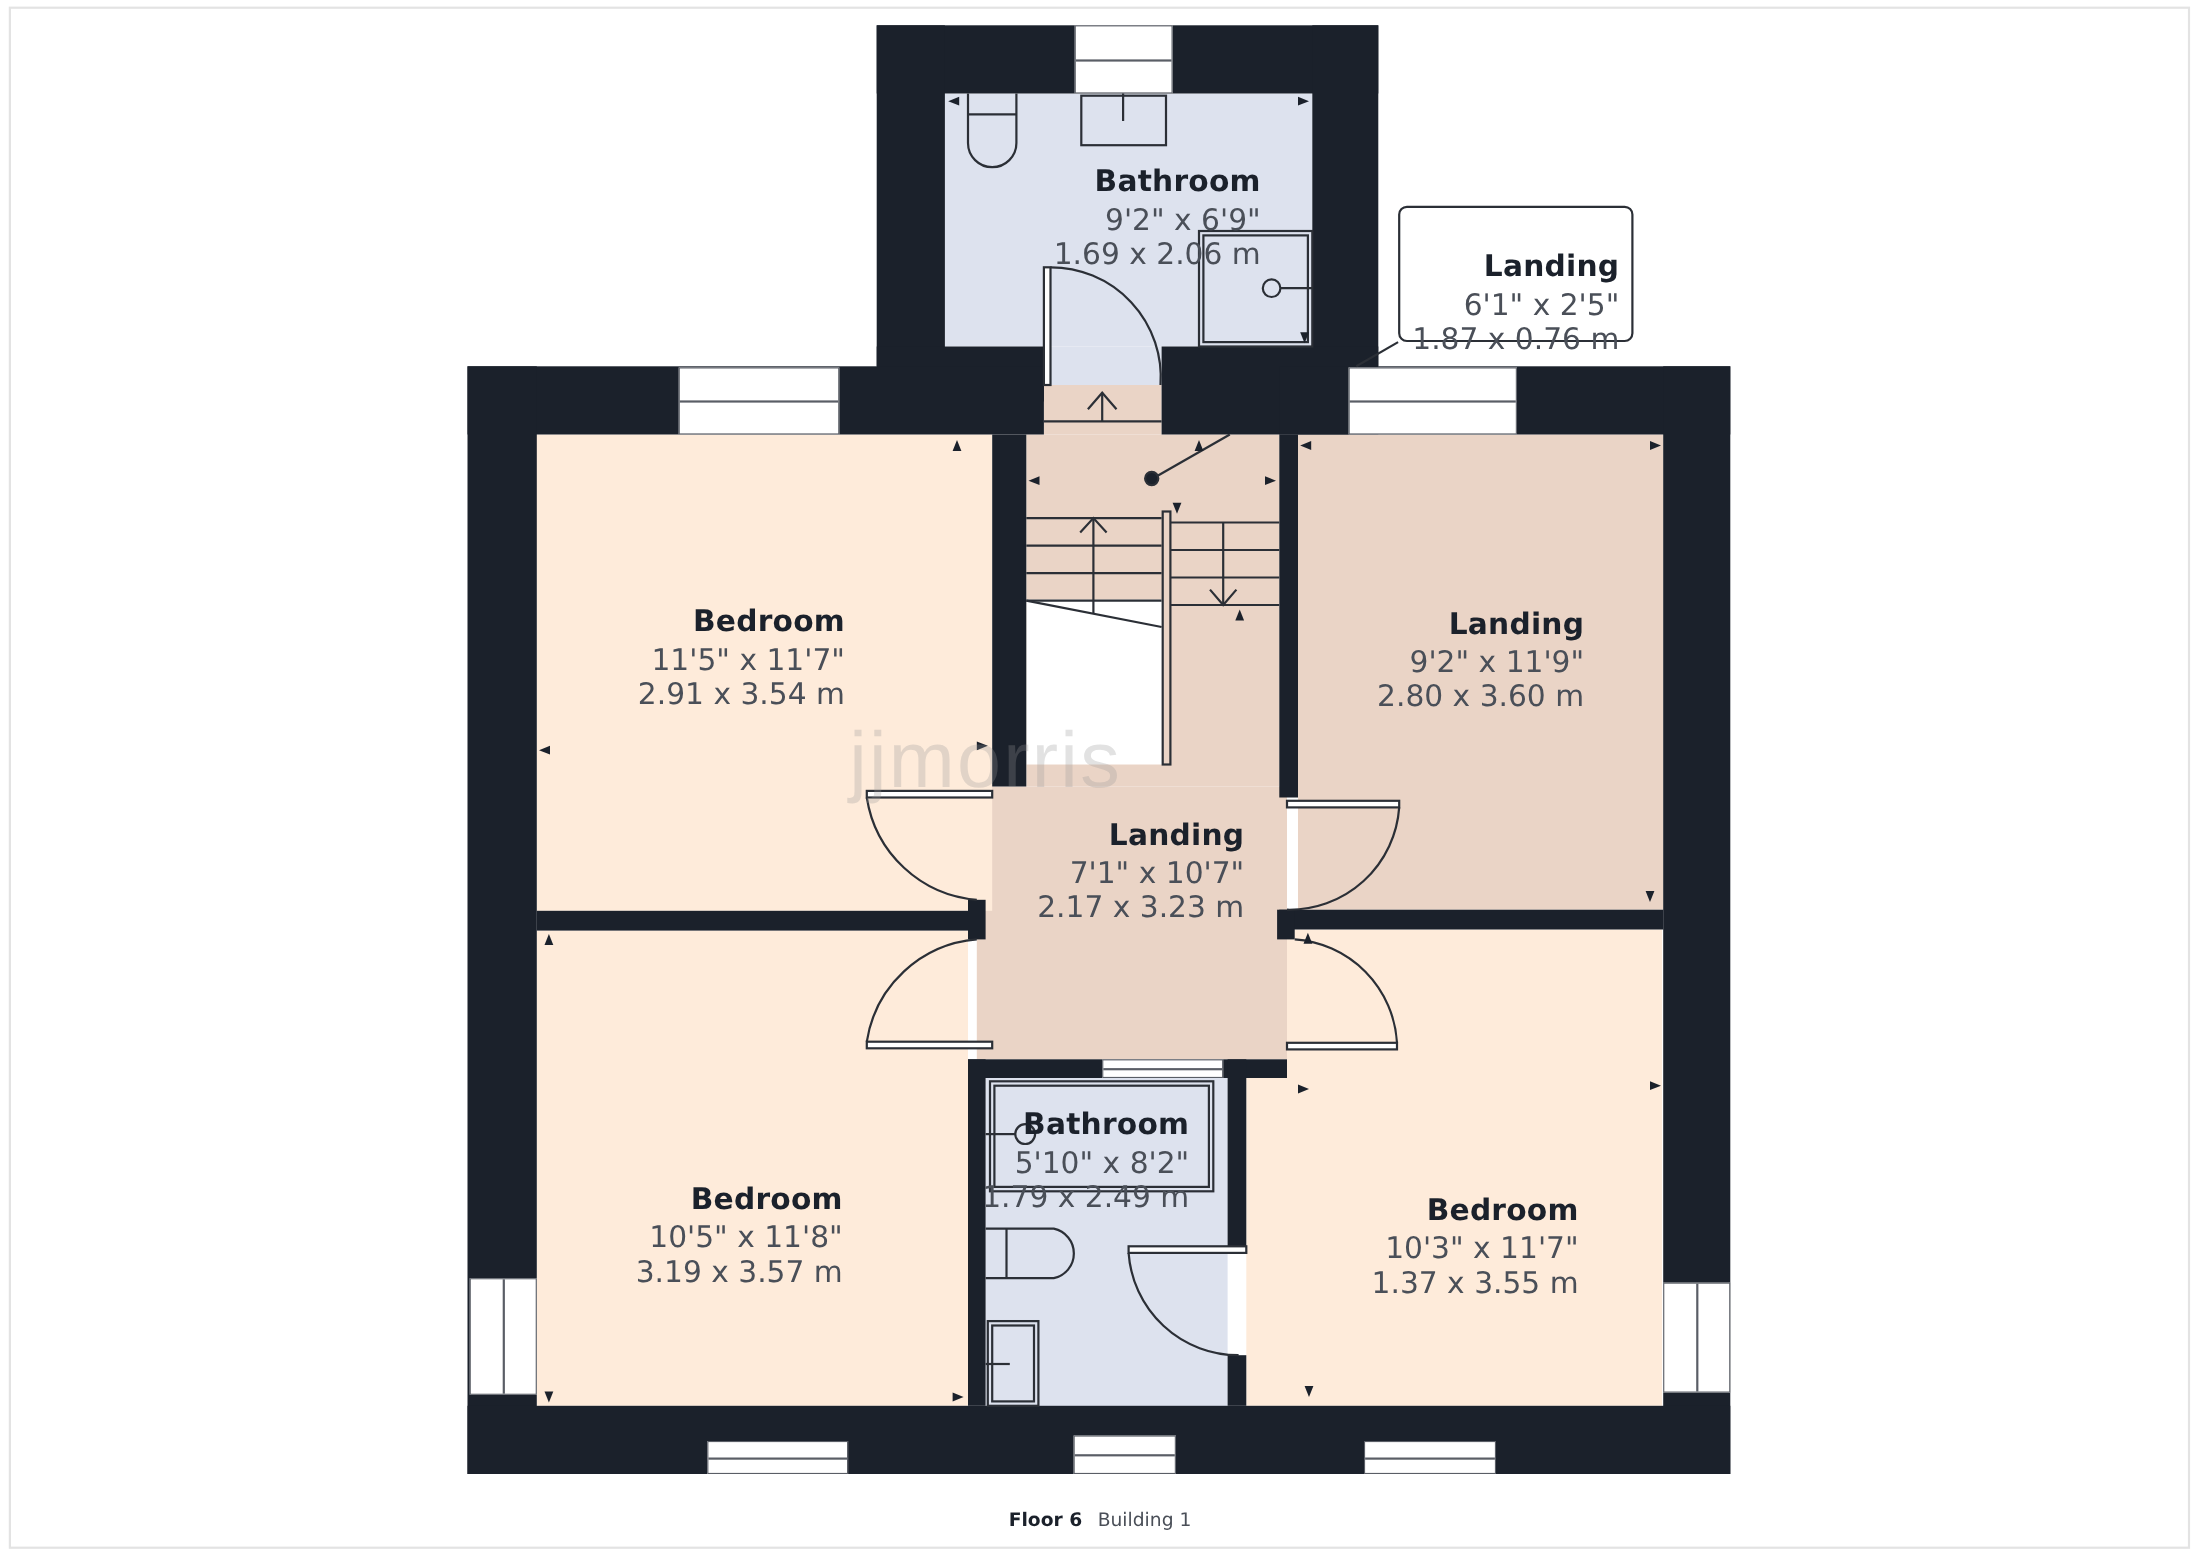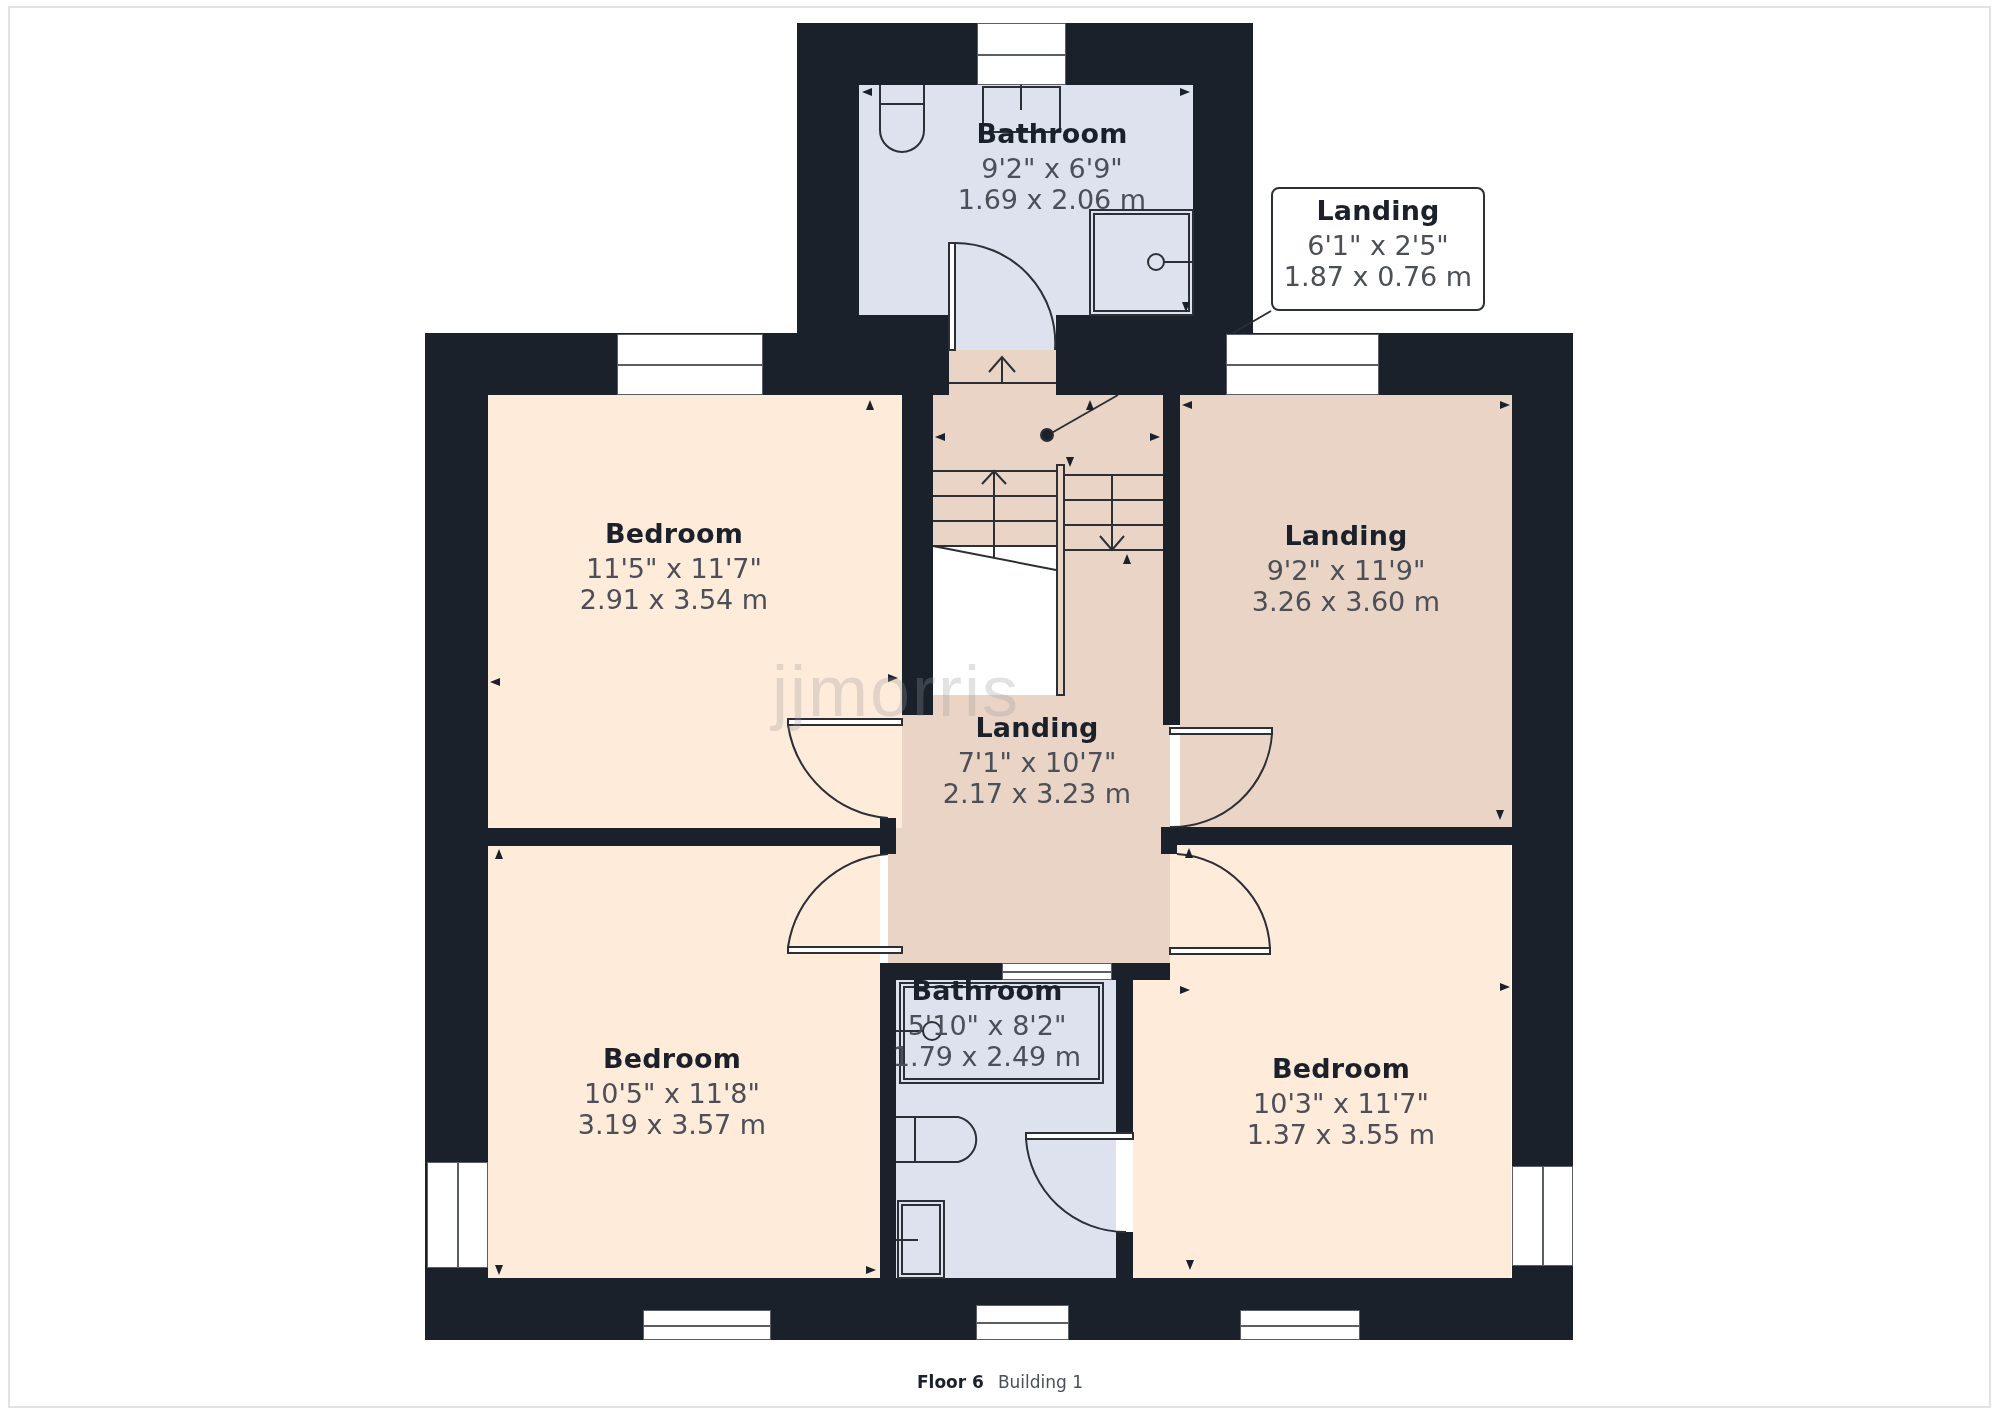--- a/index.html
+++ b/index.html
@@ -6,21 +6,21 @@
   body { width:2000px; height:1415px; position:relative; overflow:hidden; font-family:"DejaVu Sans", sans-serif; }
   .frame { position:absolute; left:8px; top:6px; width:1983px; height:1402px; border:2px solid #e3e3e3; box-sizing:border-box; }
   .abs { position:absolute; }
   .wall { position:absolute; background:#1b212b; }
   .room { position:absolute; }
   .bed { background:#feebda; }
   .land { background:#ead4c6; }
   .bath { background:#dde2ee; }
   .win { position:absolute; background:#ffffff; border:1px solid #5a5e66; box-sizing:border-box; }
   .win .mid { position:absolute; background:#5a5e66; }
-  .label { position:absolute; text-align:center; transform:translateX(-50%); white-space:nowrap; line-height:1.15; }
+  .label { position:absolute; text-align:right; transform:translateX(-50%); white-space:nowrap; line-height:1.15;margin-top:32px; }
   .label .name { font-family:"DejaVu Sans", sans-serif; font-weight:bold; font-size:27px; color:#1b212b; letter-spacing:0.2px; }
   .label .dim { font-family:"DejaVu Sans", sans-serif; font-size:27px; color:#4a4f58; margin-top:4px; }
   .callout { position:absolute; left:1271px; top:187px; width:214px; height:124px; background:#fff; border:2px solid #2b2f36; border-radius:8px; box-sizing:border-box; }
   .watermark { position:absolute; left:772px; top:650px; font-family:Liberation Sans, sans-serif; font-size:72px; color:rgba(150,150,150,0.28); letter-spacing:2px; }
   .footer { position:absolute; top:1372px; left:0; width:2000px; text-align:center; font-size:17px; color:#4a4f58; }
   .footer .f1 { font-weight:bold; color:#1b212b; margin-right:14px; }
   svg.overlay { position:absolute; left:0; top:0; }
 </style>
 </head>
 <body>
@@ -209,21 +209,21 @@
 
 <div class="label" style="left:674px;top:518px;">
   <div class="name">Bedroom</div>
   <div class="dim">11'5" x 11'7"</div>
   <div class="dim" style="margin-top:0;">2.91 x 3.54 m</div>
 </div>
 
 <div class="label" style="left:1346px;top:520px;">
   <div class="name">Landing</div>
   <div class="dim">9'2" x 11'9"</div>
-  <div class="dim" style="margin-top:0;">3.26 x 3.60 m</div>
+  <div class="dim" style="margin-top:0;">2.80 x 3.60 m</div>
 </div>
 
 <div class="label" style="left:1037px;top:712px;">
   <div class="name">Landing</div>
   <div class="dim">7'1" x 10'7"</div>
   <div class="dim" style="margin-top:0;">2.17 x 3.23 m</div>
 </div>
 
 <div class="label" style="left:672px;top:1043px;">
   <div class="name">Bedroom</div>

